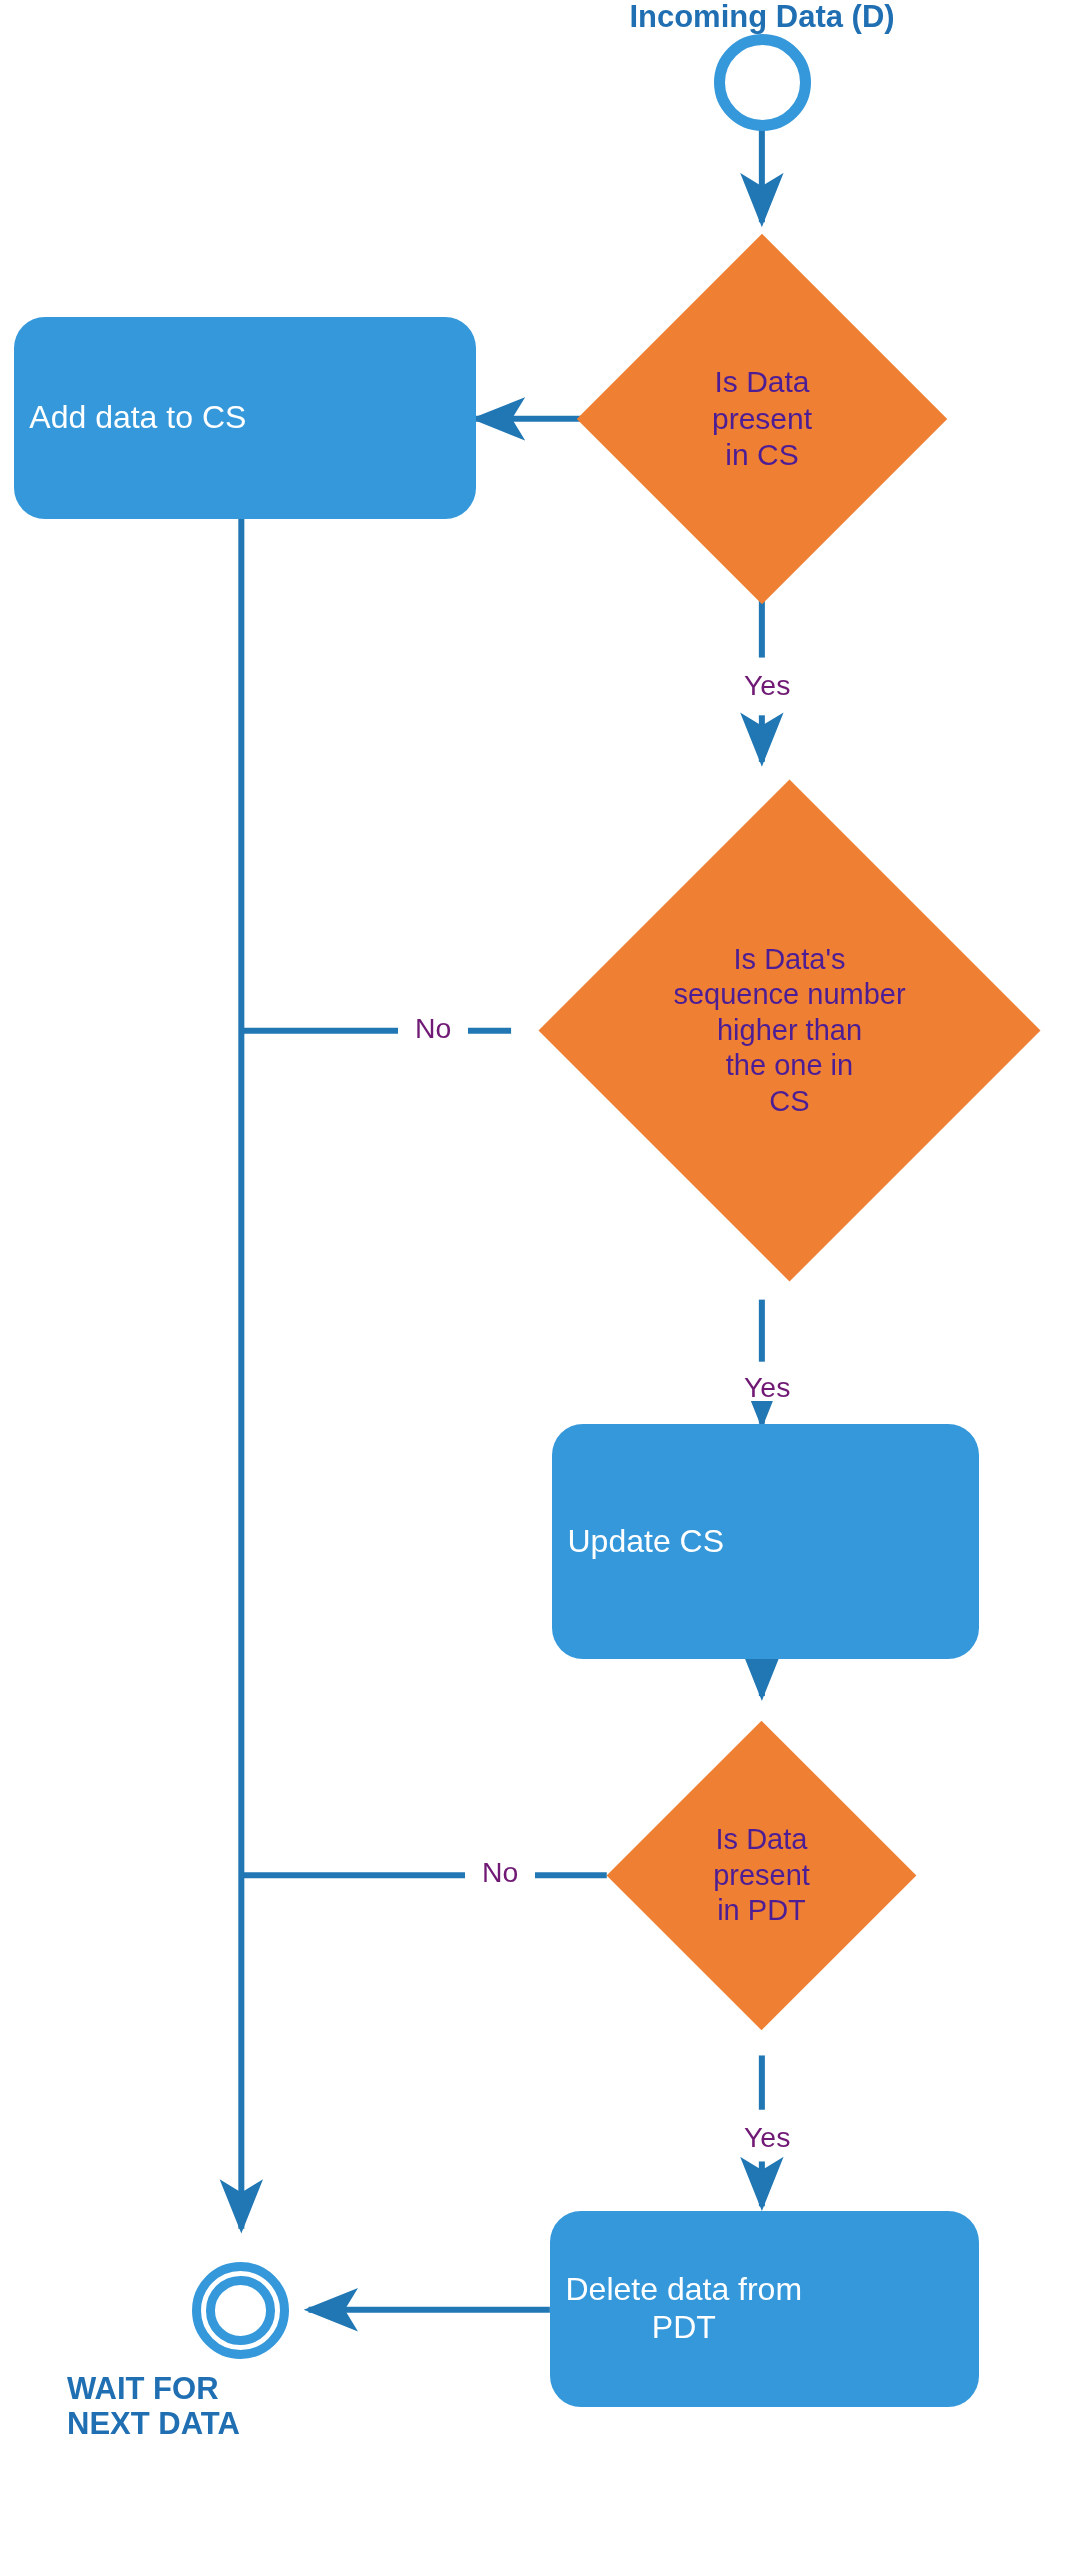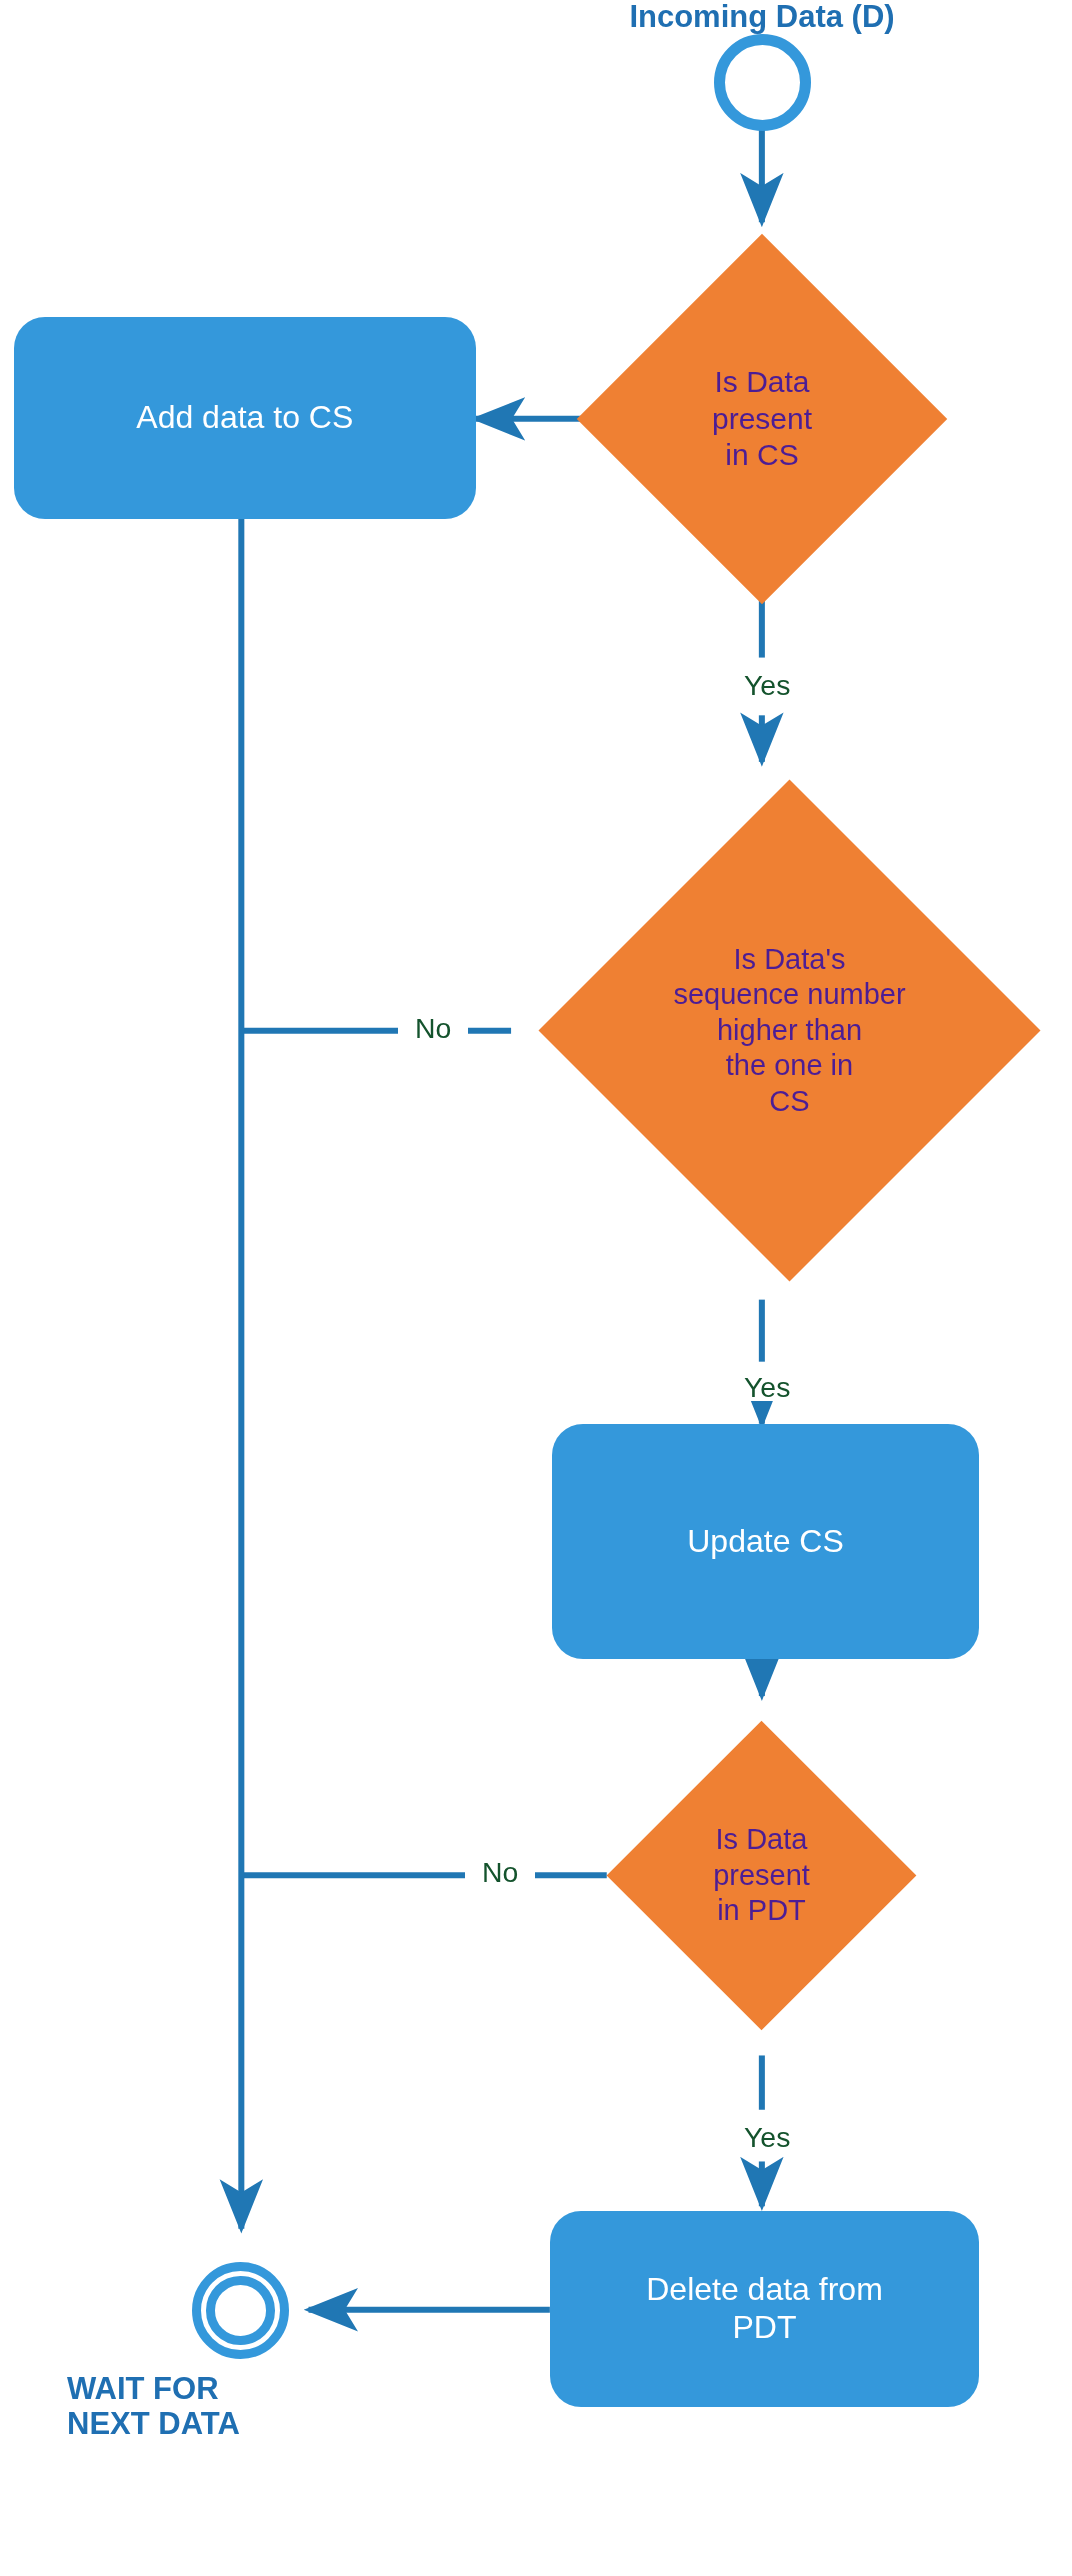--- a/index.html
+++ b/index.html
@@ -27,21 +27,20 @@
     pointer-events: none;
   }
 
   
   .process {
     position: absolute;
     background: #3498db;
     border-radius: 31px;
     display: flex;
     align-items: center;
-    justify-content: center;
     text-align: center;
     color: #ffffff;
     font-size: 32px;
     line-height: 1.18;
     padding: 0 15.5px;
     box-sizing: border-box;
   }
 
   
   .decision {
@@ -99,21 +98,21 @@
   .node-caption {
     position: absolute;
     color: #1f6fb2;
     font-weight: bold;
     font-size: 31px;
     line-height: 1.12;
     white-space: pre-line;
   }
   .edge-label {
     position: absolute;
-    color: #14532d;
+    color: #701a75;
     font-size: 28.4px;
     line-height: 1;
     background: #ffffff;
     padding: 0 5.2px;
     text-align: center;
   }
 </style>
 </head>
 <body>
 

